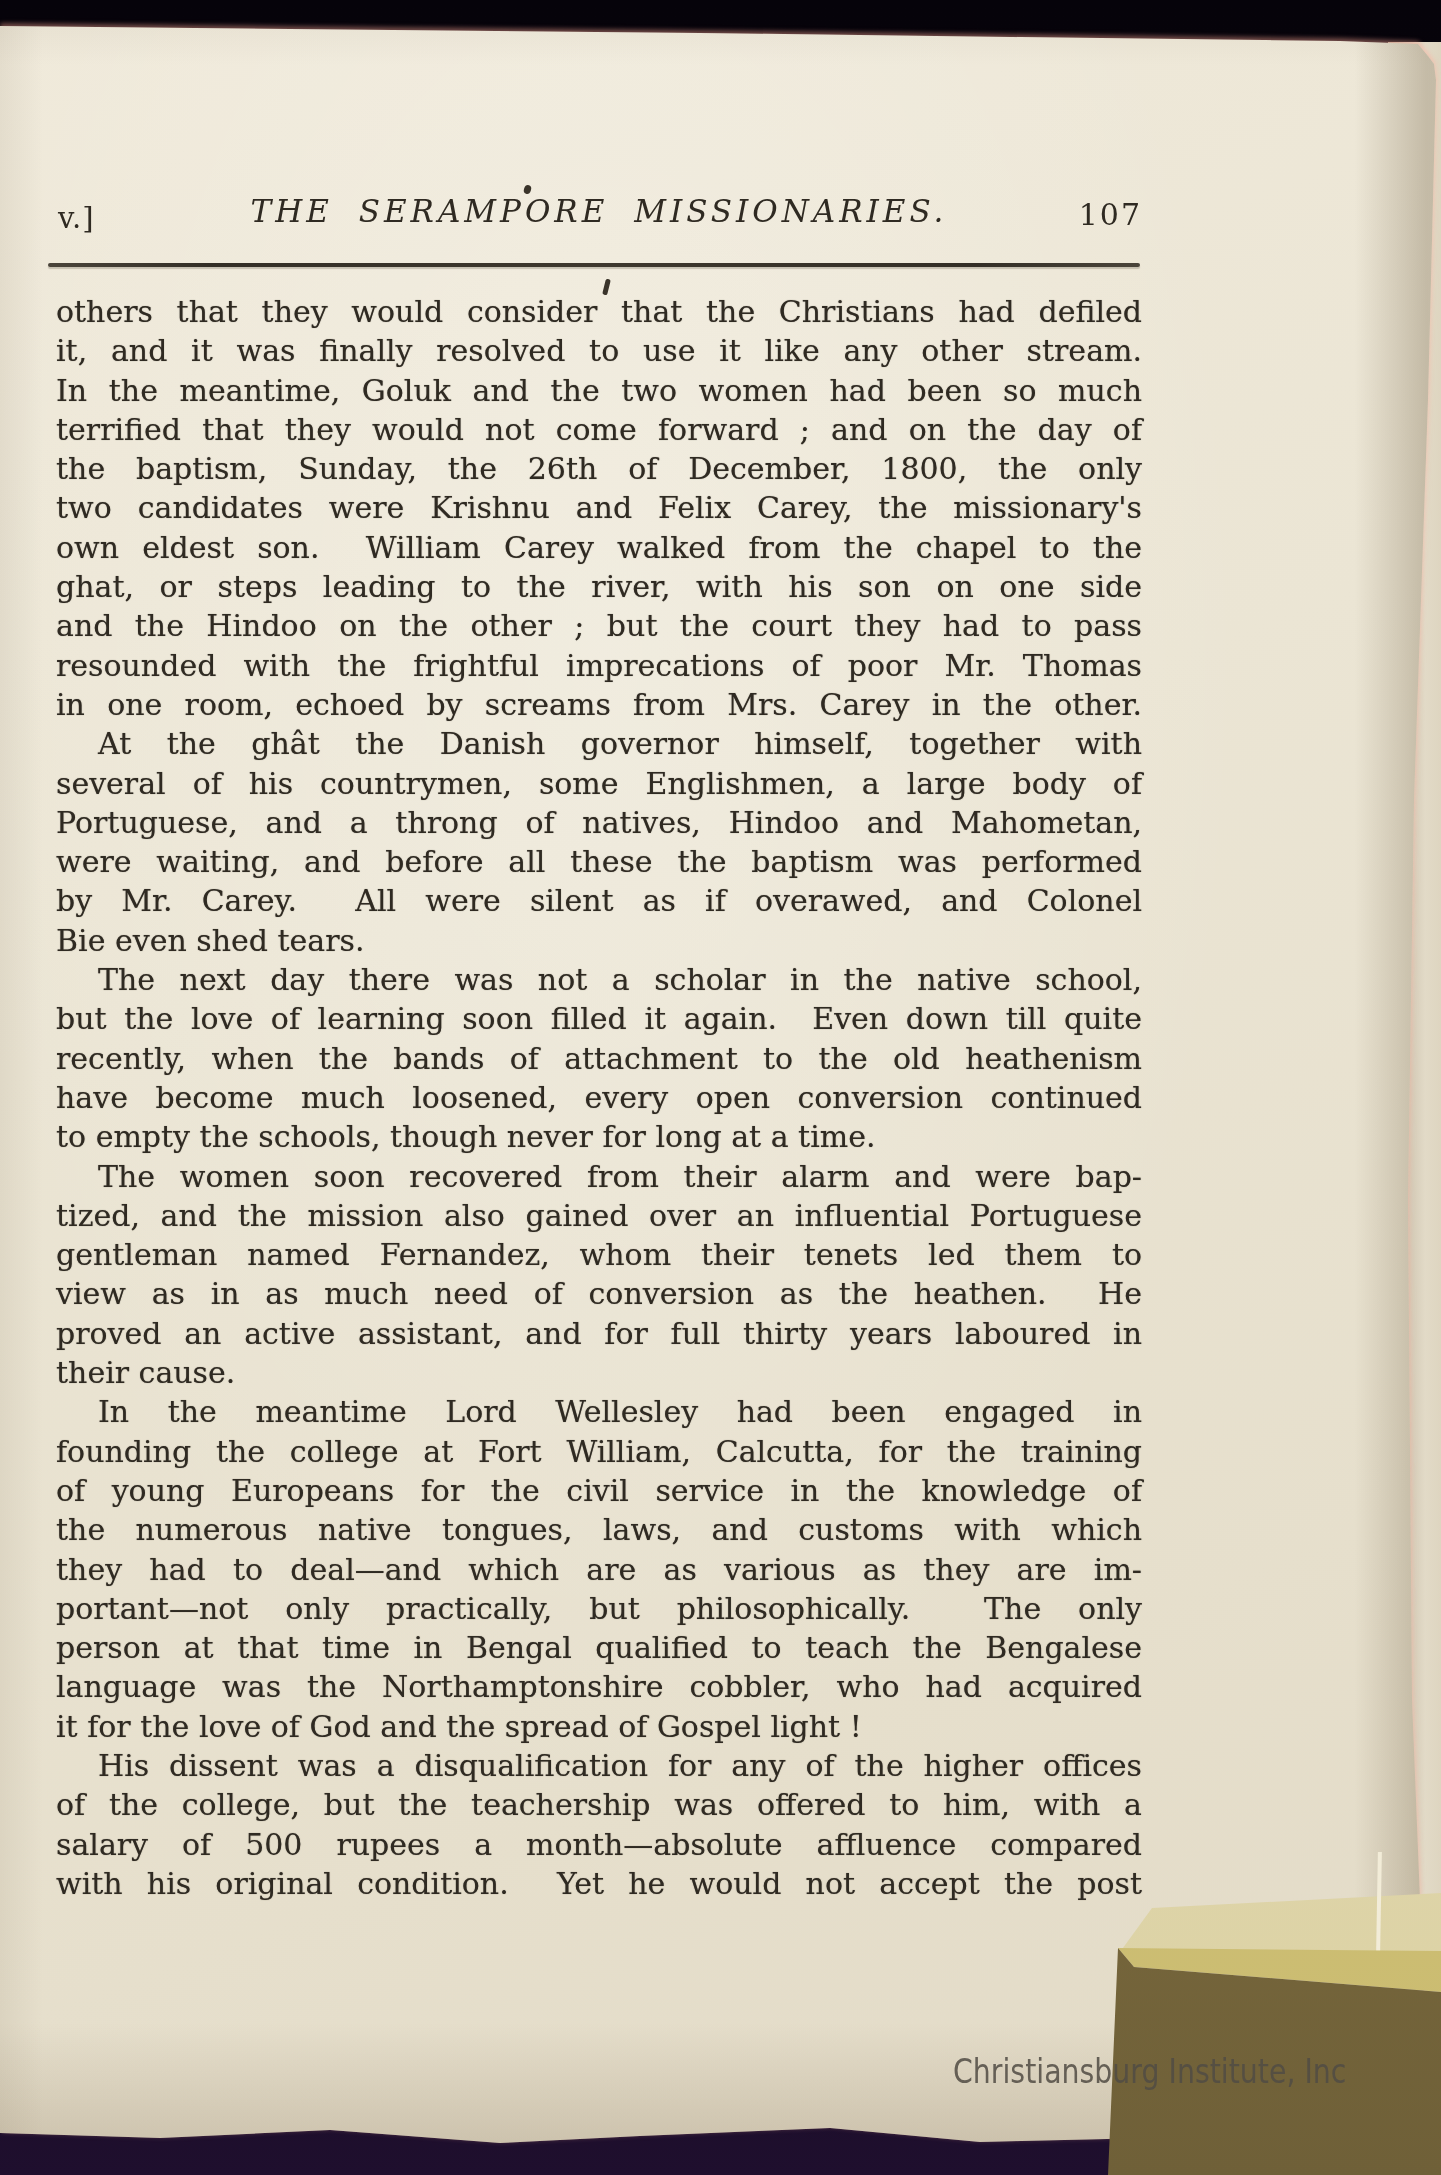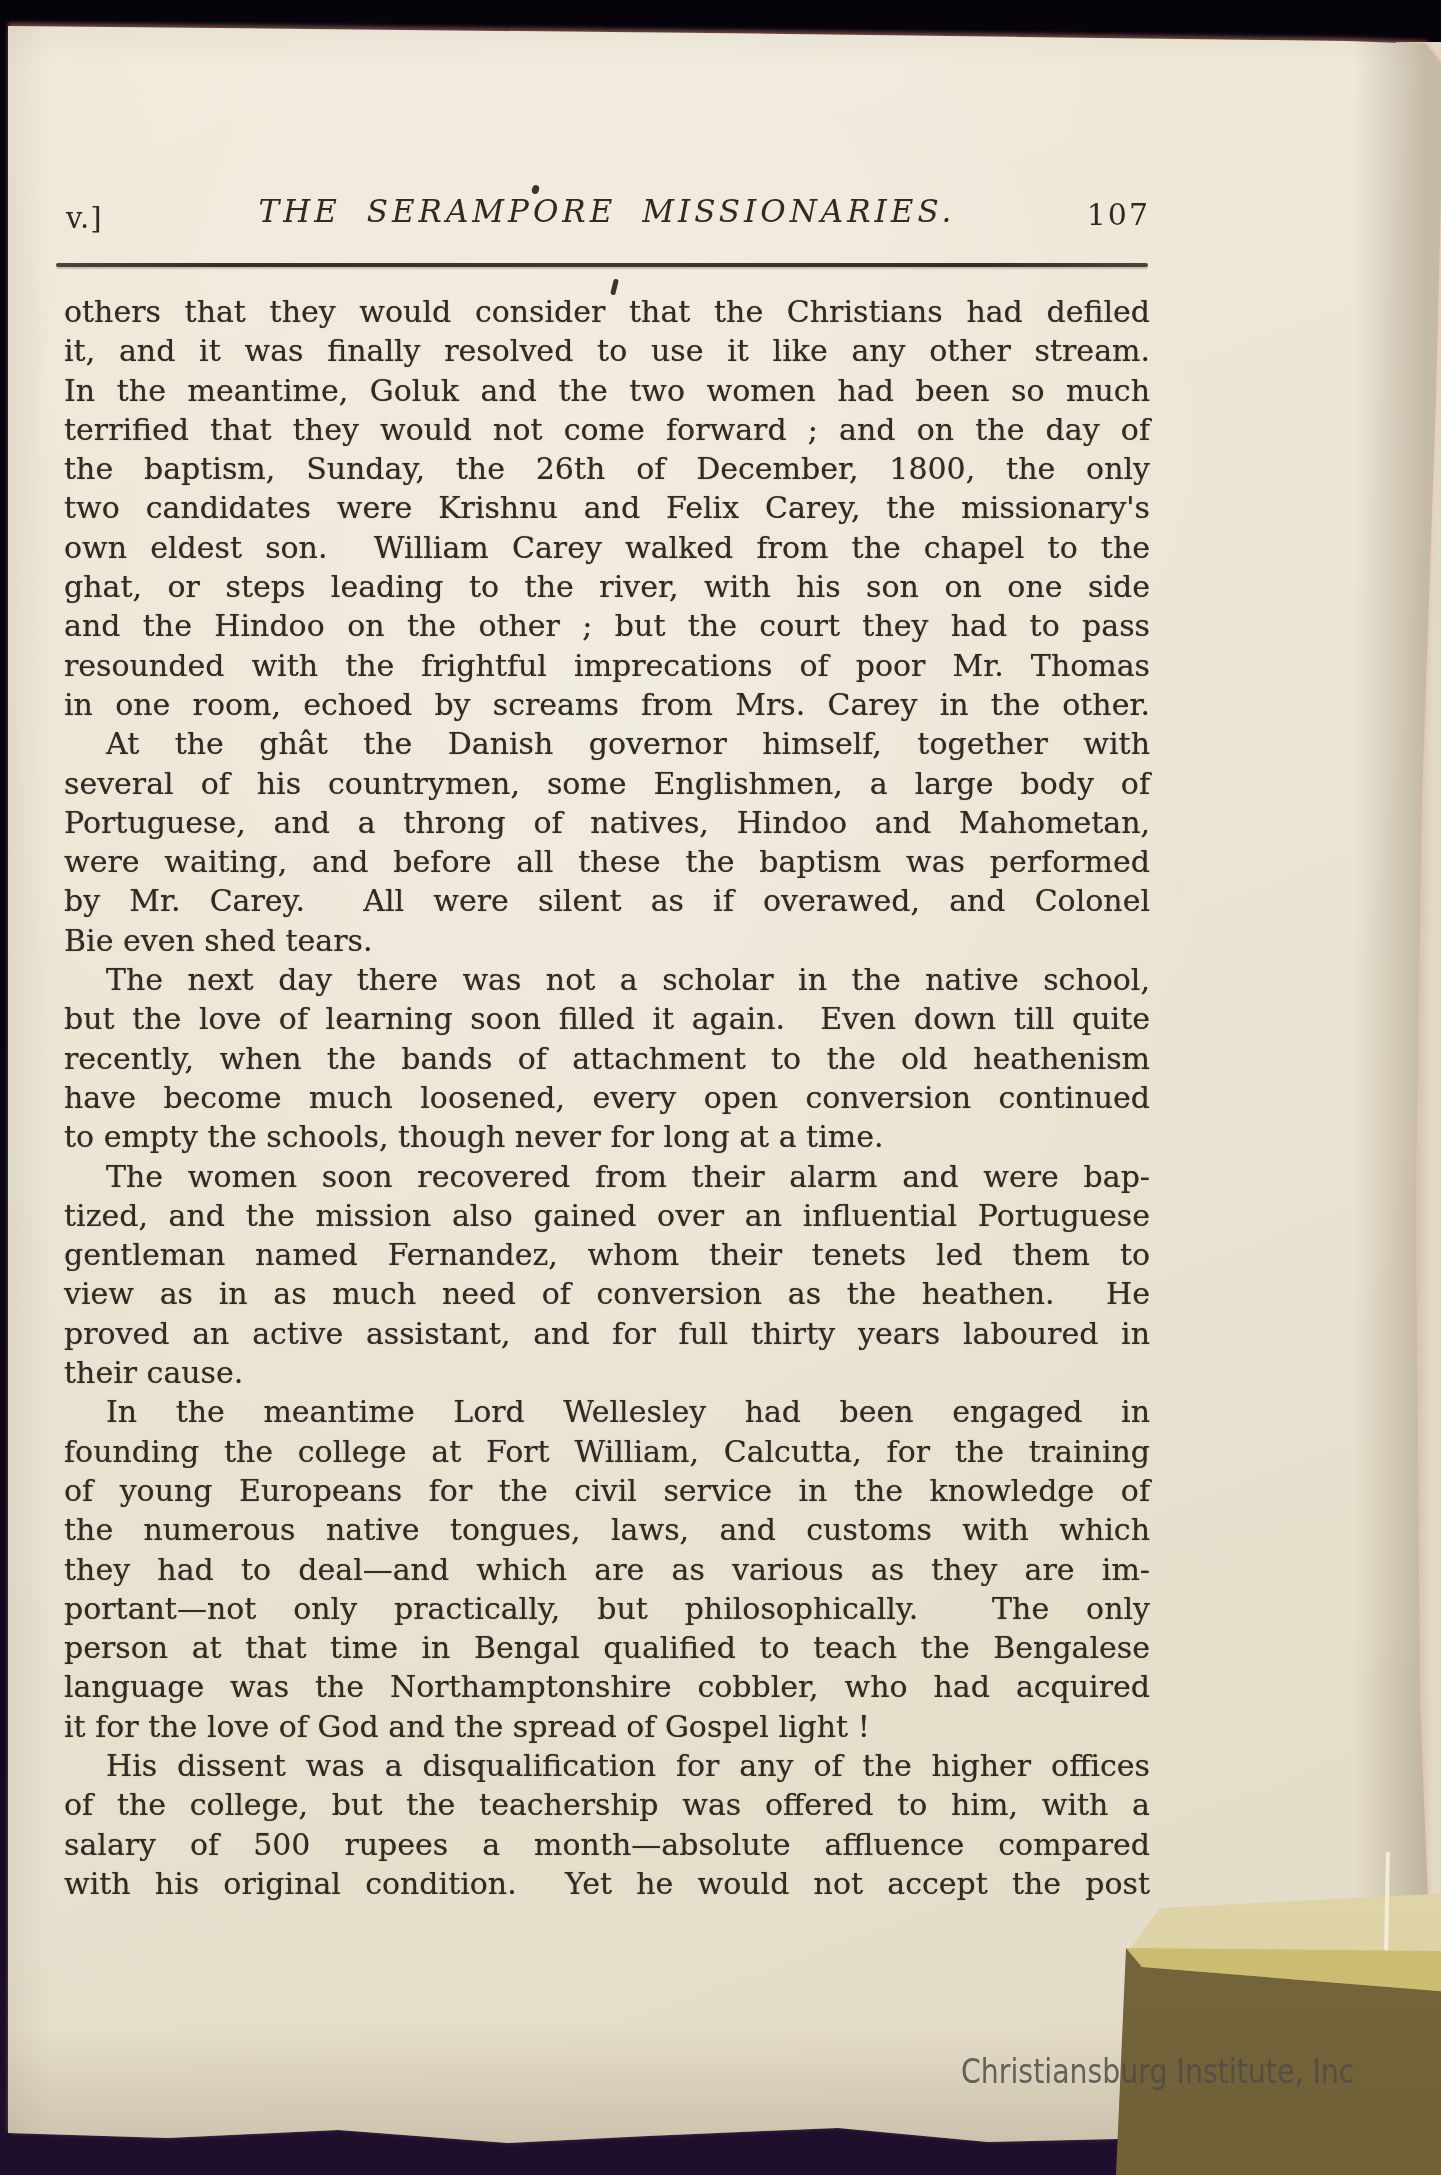--- a/index.html
+++ b/index.html
@@ -1,21 +1,21 @@
 <!DOCTYPE html>
 <html><head>
 <meta charset="utf-8">
 <style>
   html,body{margin:0;padding:0;}
   body{
     width:1441px;height:2175px;overflow:hidden;position:relative;
     background:linear-gradient(180deg,#06030a 0%,#090511 55%,#120920 82%,#1f0f2e 100%);
     font-family:"DejaVu Serif", serif;
   }
-  .scene{position:absolute;inset:0;margin-left:8px;}
+  .scene{position:absolute;inset:0;}
 
   
   .next-page{
     position:absolute;left:1388px;top:42px;width:53px;height:2133px;
     background:linear-gradient(90deg,#b7ab97 0%,#cfc5b1 35%,#e2dac7 70%,#ded5c0 100%);
   }
 
   .page-wrap{
     position:absolute;inset:0;
     filter:drop-shadow(0 -3px 2px rgba(255,165,150,0.35)) drop-shadow(2px 0 2px rgba(255,175,160,0.18));

